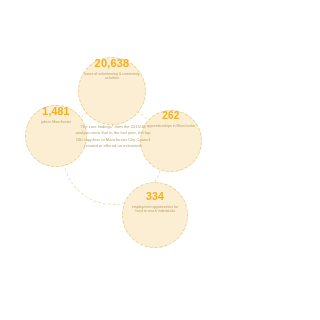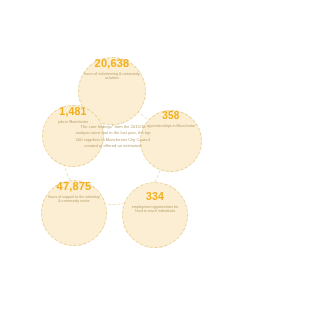--- a/index.html
+++ b/index.html
@@ -65,21 +65,21 @@
   }
 
   
   #petal-volunteering {
     left: 78px;  top: 57px;
     width: 68px; height: 68px;
   }
   #petal-volunteering .stat-value { font-size: 11px; }
 
   #petal-jobs {
-    left: 42px;  top: 105px;
+    left: 25px;  top: 105px;
     width: 62px; height: 62px;
   }
   #petal-jobs .stat-value { font-size: 10.5px; }
 
   #petal-apprenticeships {
     left: 140px; top: 110px;
     width: 62px; height: 62px;
   }
   #petal-apprenticeships .stat-value { font-size: 10px; }
 
@@ -118,28 +118,24 @@
     <div class="stat-value">20,638</div>
     <div class="stat-label">hours of volunteering &amp; community activities</div>
   </div>
 
   <div class="petal" id="petal-jobs">
     <div class="stat-value">1,481</div>
     <div class="stat-label">jobs in Manchester</div>
   </div>
 
   <div class="petal" id="petal-apprenticeships">
-    <div class="stat-value">358</div>
+    <div class="stat-value">262</div>
     <div class="stat-label">apprenticeships in Manchester</div>
   </div>
 
-  <div class="petal" id="petal-vcs-support">
-    <div class="stat-value">47,875</div>
-    <div class="stat-label">hours of support to the voluntary &amp; community sector</div>
-  </div>
 
   <div class="petal" id="petal-employment">
     <div class="stat-value">334</div>
     <div class="stat-label">employment opportunities for 'hard to reach' individuals</div>
   </div>
 
   <div class="center-copy">The core findings* from the 2015/16 analysis were that in the last year, the top 100 suppliers to Manchester City Council created or offered an estimated:</div>
 
 </div>
 

